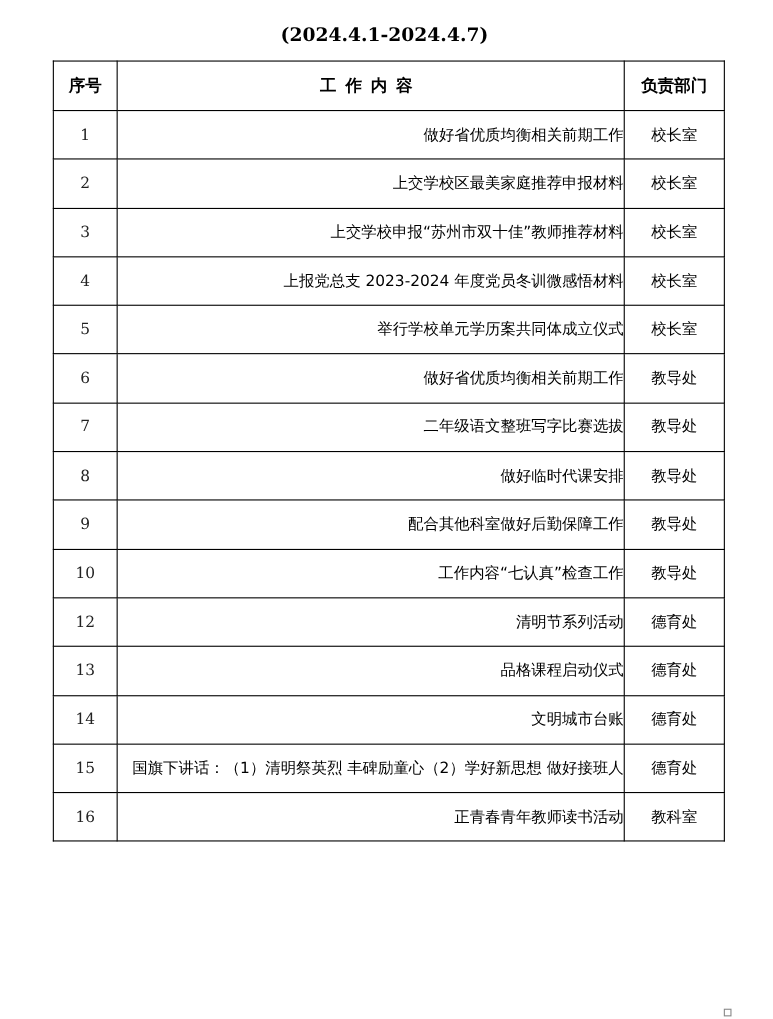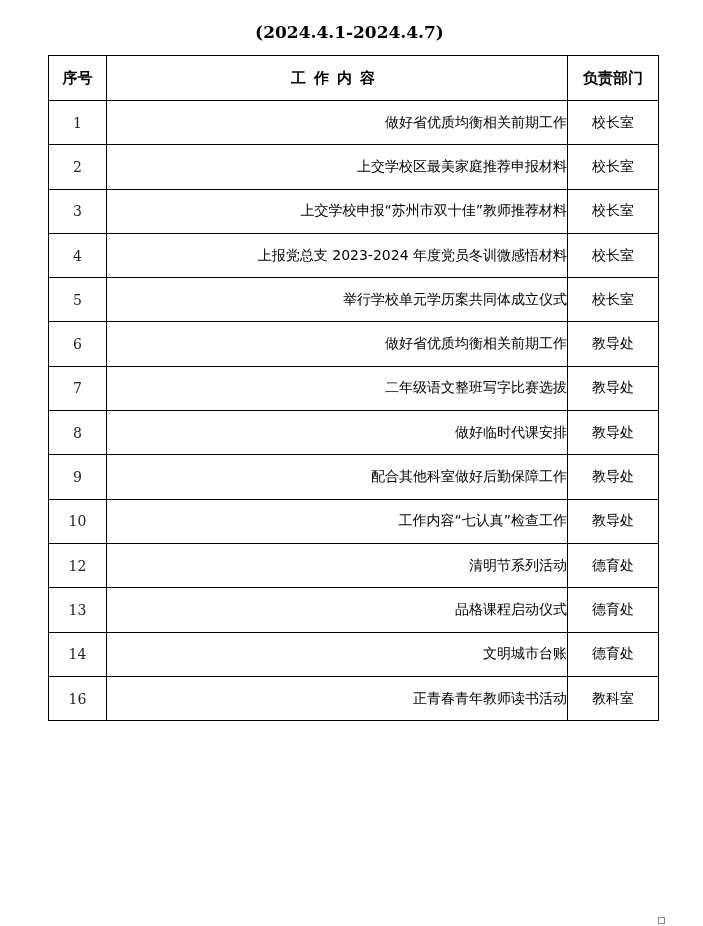--- a/index.html
+++ b/index.html
@@ -159,20 +159,25 @@
       <td class="c-center no-cell">13</td>
       <td class="content-cell">品格课程启动仪式</td>
       <td class="c-center dept-cell">德育处</td>
     </tr>
     <tr>
       <td class="c-center no-cell">14</td>
       <td class="content-cell">文明城市台账</td>
       <td class="c-center dept-cell">德育处</td>
     </tr>
     <tr>
+      <td class="c-center no-cell">15</td>
+      <td class="content-cell">国旗下讲话：（1）清明祭英烈 丰碑励童心（2）学好新思想 做好接班人</td>
+      <td class="c-center dept-cell">德育处</td>
+    </tr>
+    <tr>
       <td class="c-center no-cell">16</td>
       <td class="content-cell">正青春青年教师读书活动</td>
       <td class="c-center dept-cell">教科室</td>
     </tr>
   </tbody>
 </table>
 
 <div class="end-marker"></div>
 
 </body></html>

